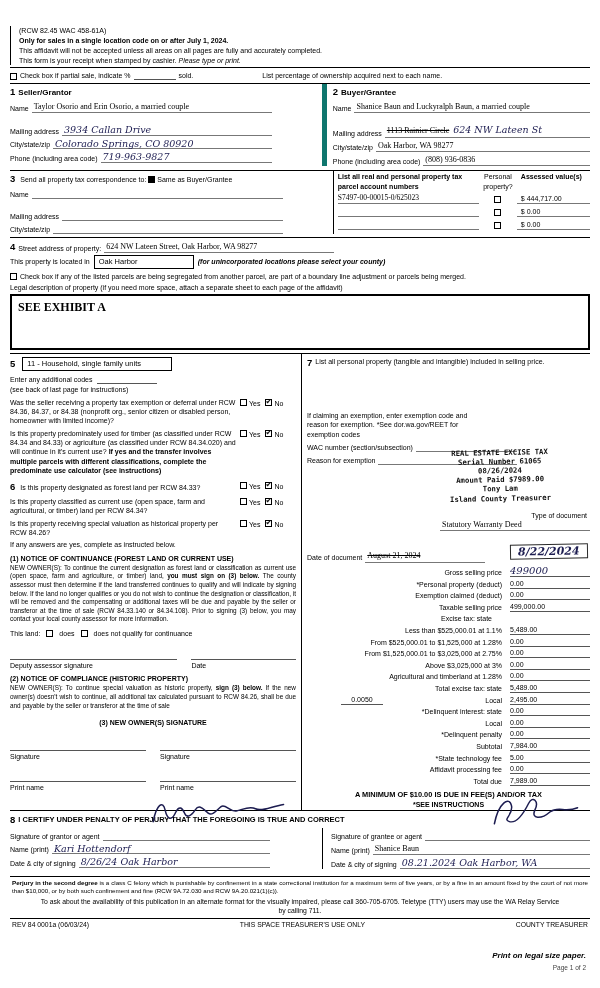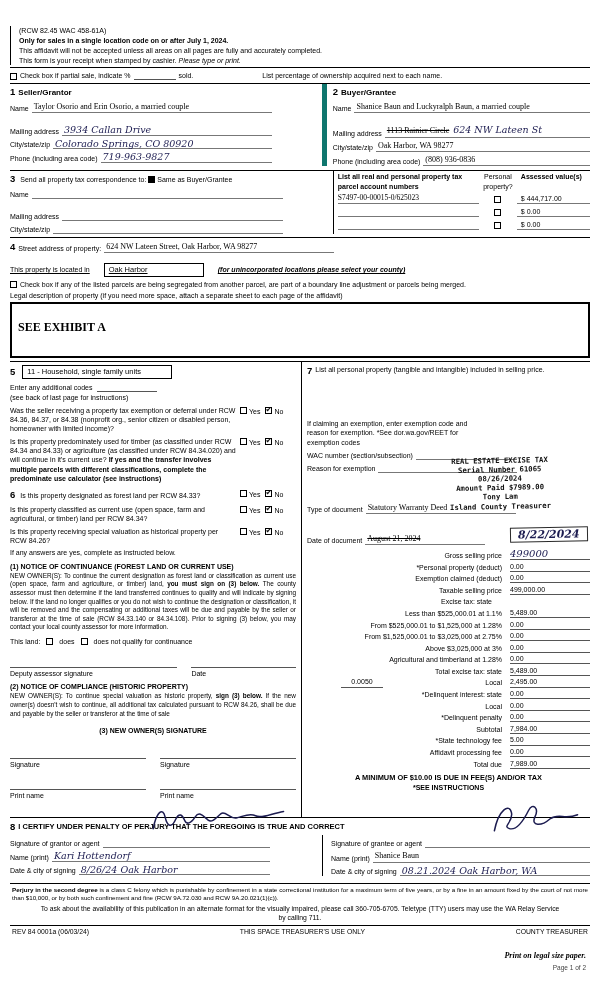--- a/index.html
+++ b/index.html
@@ -63,25 +63,25 @@
   .ph1 { width:56%; font-weight:bold; }
   .ph2 { width:15%; text-align:center; }
   .ph3 { width:29%; font-weight:bold; text-align:left; padding-left:4px; }
   .p-row { display:flex; align-items:flex-end; height:13px; }
   .p-parcel { width:56%; border-bottom:1px solid #777; font-family:"Liberation Serif",serif; font-size:7.5px; }
   .p-cb { width:15%; text-align:center; }
   .p-val { width:29%; border-bottom:1px solid #777; padding-left:4px; }
 
   
   .sec4 { padding-top:2px; }
-  .s4-located { display:flex; align-items:center; gap:14px; margin-top:10px;text-decoration:underline; }
+  .s4-located { display:flex; align-items:center; gap:4px; margin-top:2px; }
   .located-box { border:1px solid #000; padding:1px 22px 1px 4px; min-width:100px; font-size:7.5px; }
   .s4-note { font-style:italic; font-weight:bold; }
   .s4-seg { display:flex; gap:3px; align-items:center; margin-top:3px; }
-  .legal-box { border:2px solid #000; height:56px; margin-top:2px; padding:16px 6px; }
+  .legal-box { border:2px solid #000; height:56px; margin-top:2px; padding:4px 6px; }
   .legal-text { font-family:"Liberation Serif",serif; font-weight:bold; font-size:12px; }
 
   
   .mcols { display:flex; min-height:456px; border-top:1px solid #000; margin-top:3px; }
   .mleft { width:292px; border-right:1px solid #000; padding:3px 5px 0 0; }
   .mright { flex:1; padding:3px 0 0 5px; position:relative; }
 
   .s5-head { display:flex; align-items:center; gap:4px; }
   .code-box { border:1px solid #000; padding:1px 16px 1px 4px; min-width:150px; font-size:7.5px; }
   .s5-add { display:flex; align-items:flex-end; gap:4px; margin-top:4px; }
@@ -135,21 +135,21 @@
   .scrib-grantee { right:6px; top:-18px; width:96px; height:38px; }
   .sig8 { margin-top:2px; padding-bottom:4px; }
   .s8col { width:50%; padding-right:8px; }
   .s8col + .s8col { border-left:1px solid #000; padding-left:8px; padding-right:0; }
 
   
   .perjury { border-top:1px solid #000; margin-top:3px; padding:2px 2px 1px; font-size:6.2px; text-align:justify; }
   .altfmt { text-align:center; font-size:6.8px; padding:2px 30px; }
   .footrow { display:flex; justify-content:space-between; border-top:1px solid #000; padding:2px 2px 0; font-size:6.8px; }
   .bottomright { position:absolute; right:14px; bottom:16px; text-align:right; }
-  .printnote { font-style:italic; font-weight:bold; font-size:8px;font-family:Liberation Serif, serif; }
+  .printnote { font-style:italic; font-weight:bold; font-size:8px; }
   .pageno { font-size:6.5px; color:#444; margin-top:2px; }
 </style>
 </head>
 <body>
 
 <div class="page">
 
   <div class="header">
     <div class="h-right">
       <div class="title-line">
@@ -424,21 +424,21 @@
 
       <div class="stamp">
         <div>REAL ESTATE EXCISE TAX</div>
         <div>Serial Number 61065</div>
         <div>08/26/2024</div>
         <div>Amount Paid $7989.00</div>
         <div>Tony Lam</div>
         <div>Island County Treasurer</div>
       </div>
 
-      <div class="frow doct" style="margin-top:30px;">
+      <div class="frow doct" style="margin-top:46px;flex-direction:column;">
         <span class="flabel">Type of document</span>
         <span class="fval typed">Statutory Warranty Deed</span>
       </div>
       <div class="frow docd">
         <span class="flabel">Date of document</span>
         <span class="fval"><s class="typed">August 21, 2024</s></span>
         <span class="hand-box hand">8/22/2024</span>
       </div>
 
       <div class="taxtable">

